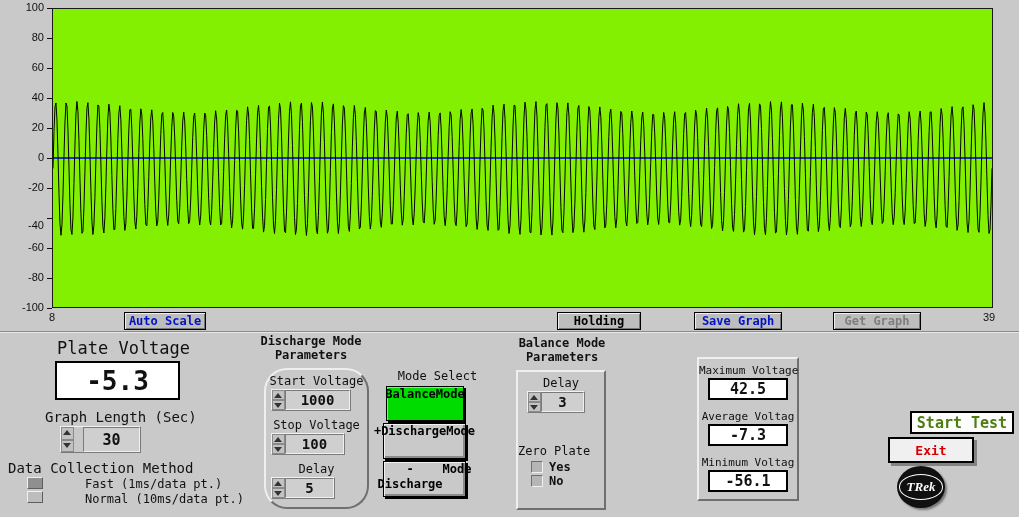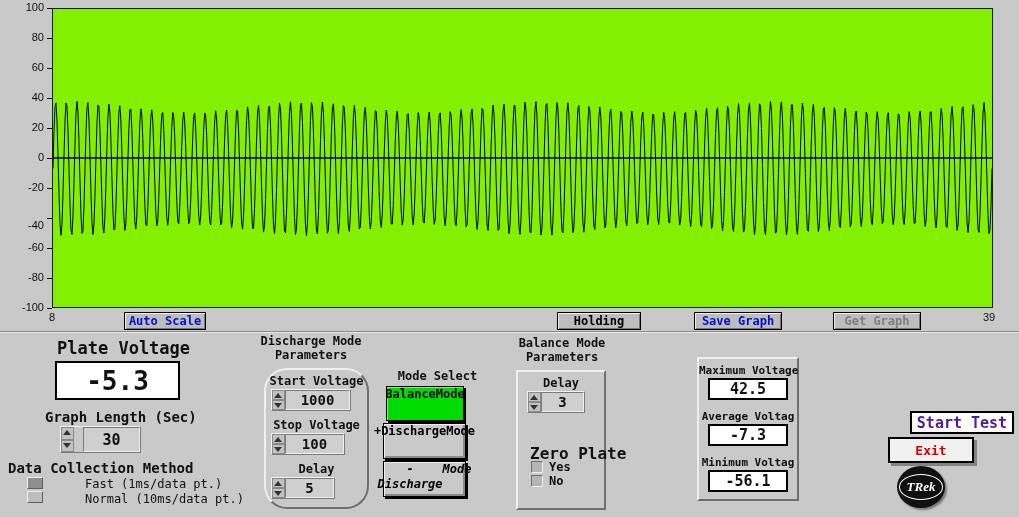--- a/index.html
+++ b/index.html
@@ -17,21 +17,21 @@
   .gbtn { position:absolute; top:312px; height:18px; border:1px solid #000; background:#bdbdbd;
           font:bold 12px "DejaVu Sans Mono",monospace;
           box-shadow:inset 1px 1px 0 #efefef, inset -1px -1px 0 #777; cursor:pointer; }
   .gbtn.blue { color:#0013c8; }
   .gbtn.dark { color:#000; }
   .gbtn.disabled { color:#7e7e7e; }
   .divider { position:absolute; left:0; top:331px; width:1019px; height:2px;
              background:#8a8a8a; border-bottom:1px solid #e8e8e8; }
 
   
-  .lbl { position:absolute; font-weight:bold; white-space:nowrap; }
+  .lbl { position:absolute; font-weight:normal; white-space:nowrap; }
   .group { position:absolute; background:#c9c9c9; border:2px solid;
            border-color:#efefef #6f6f6f #6f6f6f #efefef; }
   .group-title { position:absolute; font-weight:bold; font-size:12px; text-align:center; line-height:14px; }
 
   .spinner { position:absolute; display:flex; background:#c9c9c9;
              border:1px solid; border-color:#f2f2f2 #7a7a7a #7a7a7a #f2f2f2; }
   .spin-arrows { width:13px; display:flex; flex-direction:column; }
   .arr { flex:1; position:relative; background:#c2c2c2; border:1px solid #8a8a8a; cursor:pointer; }
   .arr.up::after { content:''; position:absolute; left:1px; top:2px;
                    border-left:4px solid transparent; border-right:4px solid transparent;
@@ -58,21 +58,21 @@
   .vswitch-handle.top { background:#8f8f8f; }
   .vswitch-handle.bottom { background:#bdbdbd; }
 
   .cbx { position:absolute; width:12px; height:12px; background:#b5b5b5; cursor:pointer;
          border:1px solid; border-color:#6f6f6f #f0f0f0 #f0f0f0 #6f6f6f; }
   .cbx-label { position:absolute; font-weight:bold; font-size:12px; }
 
   .action-btn { position:absolute; background:#fdfdfd; border:2px solid #000; cursor:pointer;
                 font-family:"DejaVu Sans Mono",monospace; font-weight:bold;
                 display:flex; align-items:center; justify-content:center; }
-  .start-test { color:#4c1d95; font-size:15px; }
+  .start-test { color:#4d7c0f; font-size:15px; }
   .exit { color:#d40000; font-size:13px; background:#f0f0f0; box-shadow:3px 3px 0 rgba(0,0,0,.35); }
 
   .logo { position:absolute; width:48px; height:42px; background:#101010; border-radius:50%;
           display:flex; align-items:center; justify-content:center;
           box-shadow:2px 2px 2px rgba(0,0,0,.4); }
   .logo-inner { border:1px solid #fff; border-radius:50%; padding:4px 7px; color:#fff;
           font:bold italic 13px "Liberation Serif",serif; }
 </style>
 </head>
 <body>
@@ -172,39 +172,39 @@
 
   <div class="lbl" style="left:388px;top:369px;width:99px;text-align:center;font-size:12px;">Mode Select</div>
   <div class="mode-btn active" style="left:386px;top:386px;width:78px;height:35px;">
     <span>Balance</span>
     <span>Mode</span>
   </div>
   <div class="mode-btn" style="left:383px;top:423px;width:83px;height:36px;">
     <span>+Discharge</span>
     <span>Mode</span>
   </div>
-  <div class="mode-btn" style="left:383px;top:461px;width:83px;height:36px;font-style:italic;">
+  <div class="mode-btn" style="left:383px;top:461px;width:83px;height:36px;">
     <span>-Discharge</span>
     <span>Mode</span>
   </div>
 
   <div class="group-title" style="left:514px;top:336px;width:96px;">
     <div>Balance Mode</div>
     <div>Parameters</div>
   </div>
   <div class="group" style="left:516px;top:370px;width:90px;height:140px;">
     <div class="lbl" style="left:0;top:4px;width:100%;text-align:center;font-size:12px;">Delay</div>
     <div class="spinner" style="left:9px;top:19px;width:58px;height:22px;">
       <div class="spin-arrows">
         <div class="arr up"></div>
         <div class="arr down"></div>
       </div>
       <div class="spin-value">3</div>
     </div>
-    <div class="lbl" style="left:0;top:72px;width:100%;font-size:16px;margin-left:12px;">Zero Plate</div>
+    <div class="lbl" style="left:0;top:72px;width:100%;font-size:12px;">Zero Plate</div>
     <div class="cbx" style="left:13px;top:89px;"></div>
     <div class="cbx-label" style="left:31px;top:88px;">Yes</div>
     <div class="cbx" style="left:13px;top:103px;"></div>
     <div class="cbx-label" style="left:31px;top:102px;">No</div>
   </div>
 
   <div class="group" style="left:697px;top:357px;width:102px;height:144px;">
     <div class="lbl" style="left:0;top:5px;width:100%;text-align:center;font-size:11px;">Maximum Voltage</div>
     <div class="indicator" style="left:9px;top:19px;width:80px;height:22px;font-size:15px;">42.5</div>
     <div class="lbl" style="left:0;top:51px;width:100%;text-align:center;font-size:11px;">Average Voltag</div>

